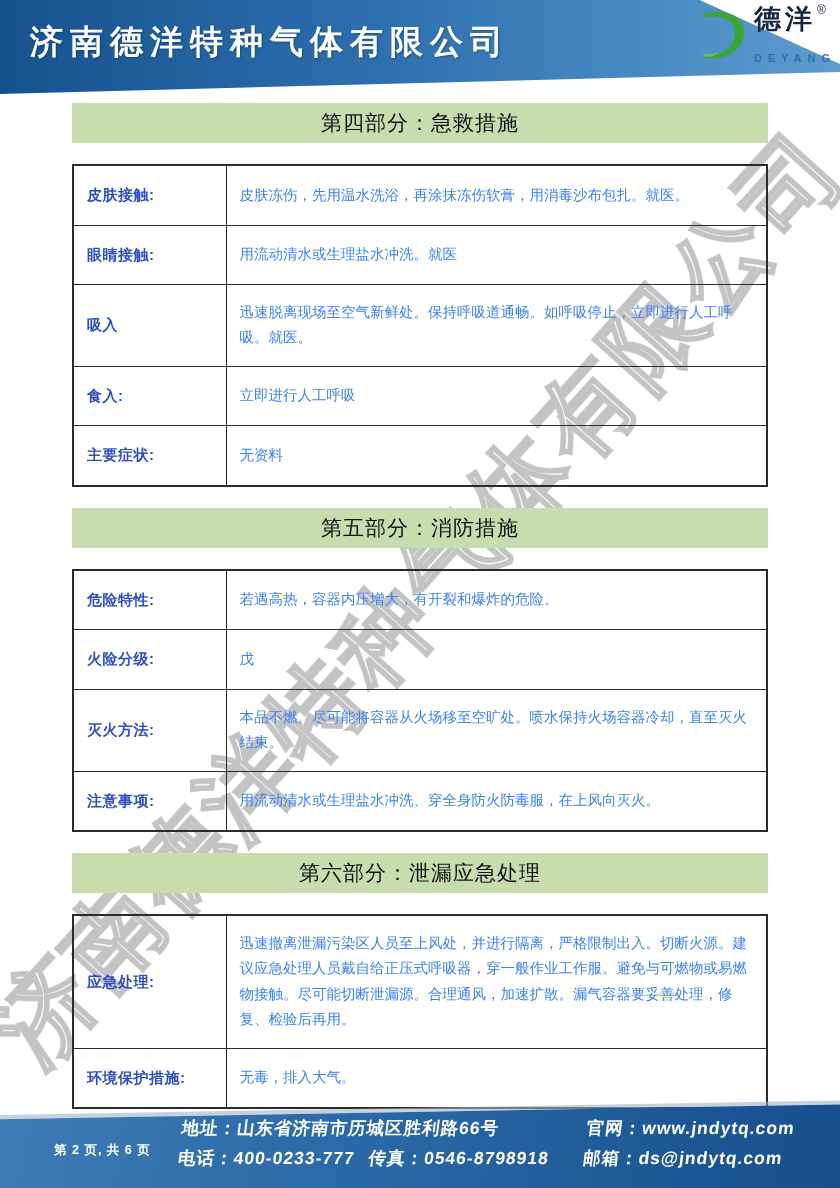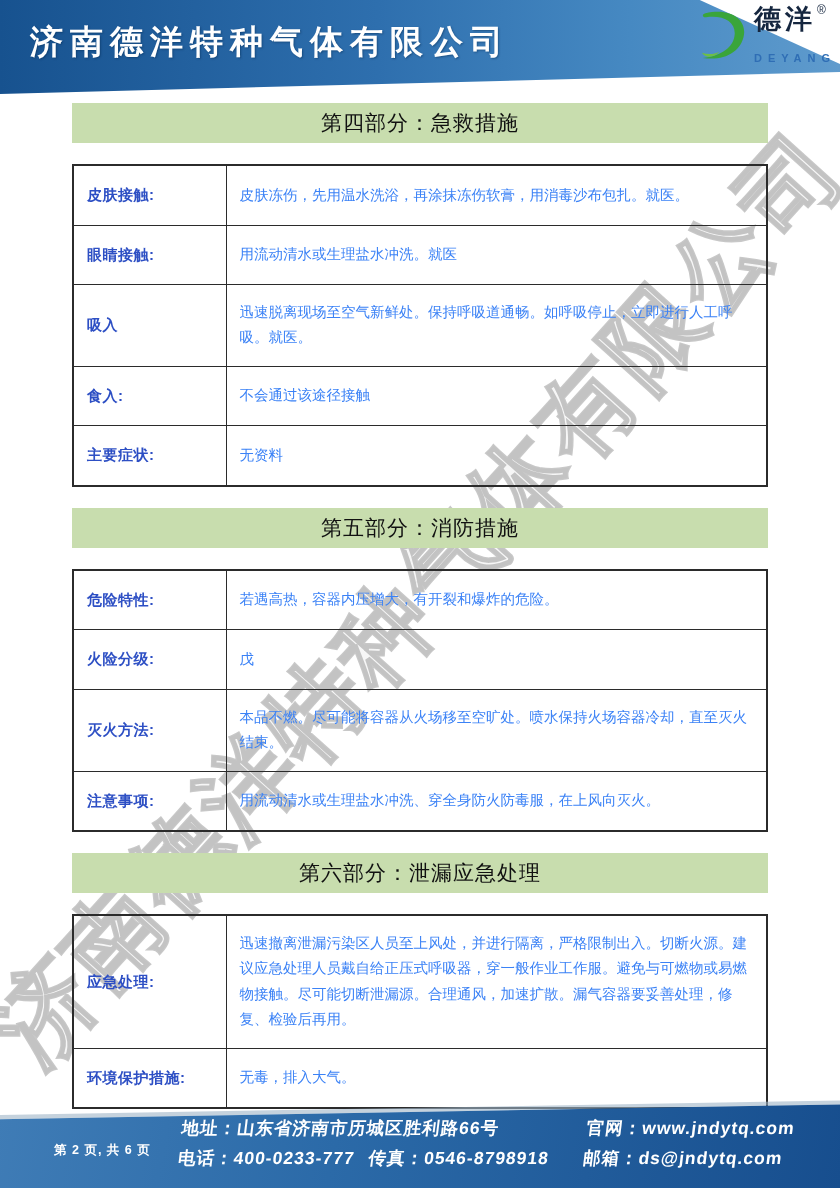--- a/index.html
+++ b/index.html
@@ -122,21 +122,21 @@
       <tr style="height:44px">
         <td class="cell-label">眼睛接触:</td>
         <td class="cell-content">用流动清水或生理盐水冲洗。就医</td>
       </tr>
       <tr style="height:52px">
         <td class="cell-label">吸入</td>
         <td class="cell-content">迅速脱离现场至空气新鲜处。保持呼吸道通畅。如呼吸停止，立即进行人工呼吸。就医。</td>
       </tr>
       <tr style="height:44px">
         <td class="cell-label">食入:</td>
-        <td class="cell-content">不会通过该途径接触</td>
+        <td class="cell-content">立即进行人工呼吸</td>
       </tr>
       <tr style="height:46px">
         <td class="cell-label">主要症状:</td>
         <td class="cell-content">无资料</td>
       </tr>
     </tbody>
       </table>
 
     <div class="section-title st-2">第五部分：消防措施</div>
     <table class="info-table">

